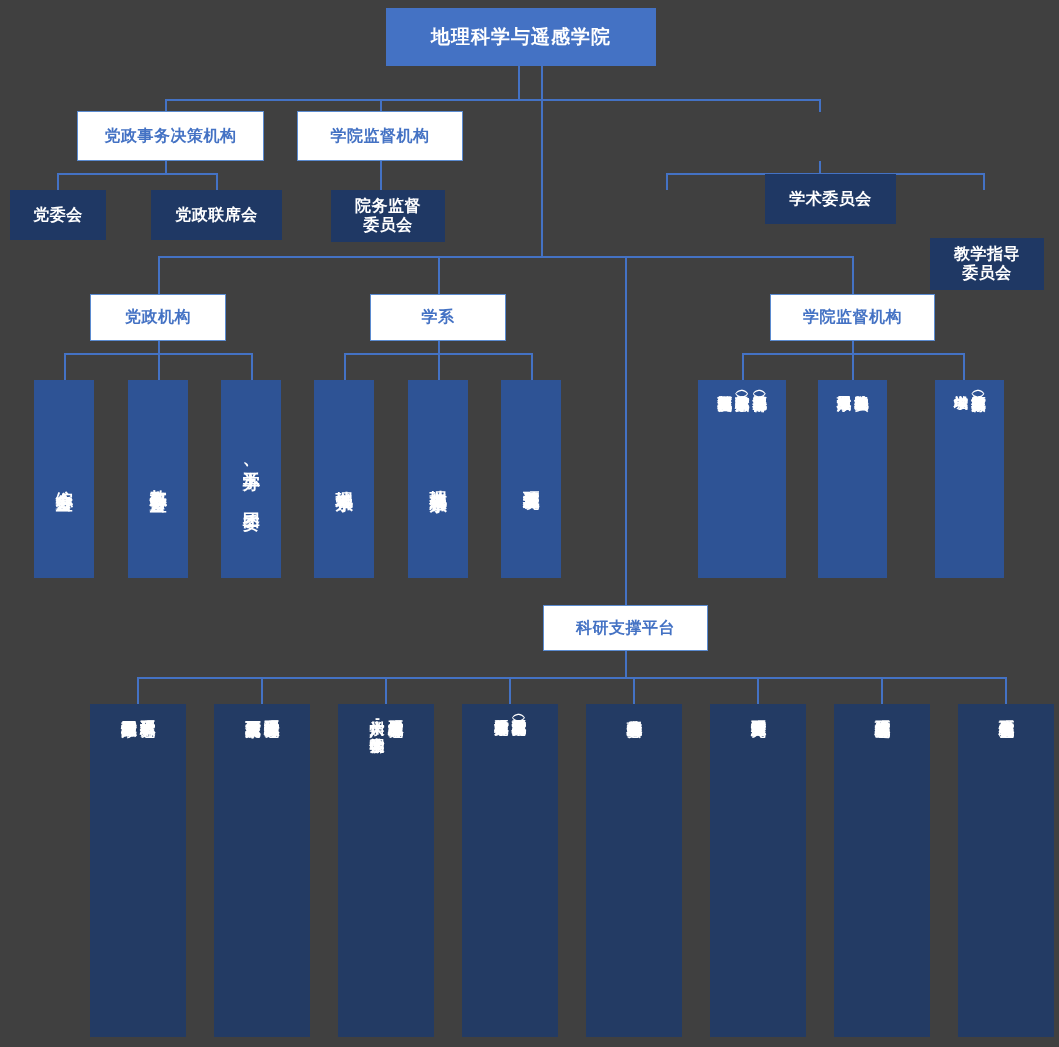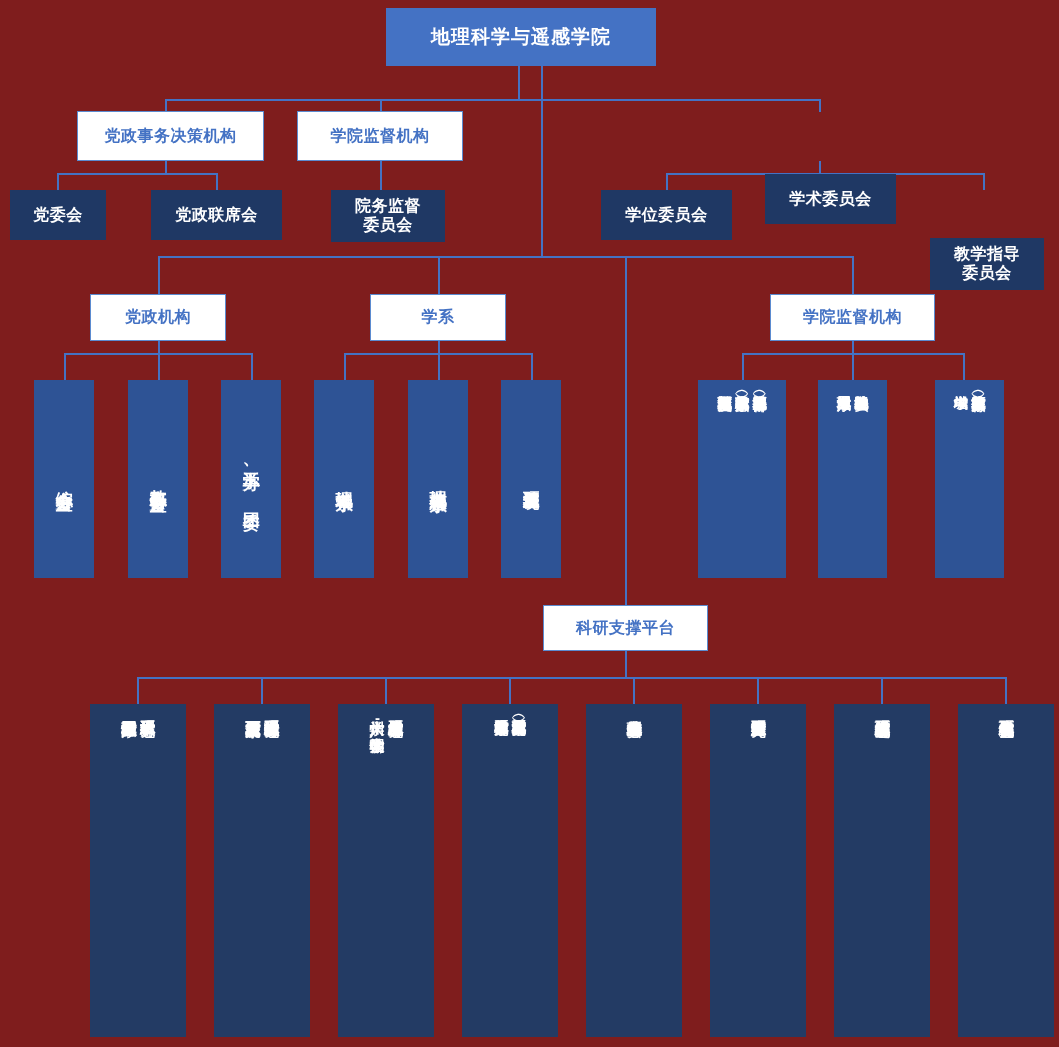--- a/index.html
+++ b/index.html
@@ -11,21 +11,21 @@
   body {
     font-family: "Liberation Sans", "DejaVu Sans", sans-serif;
     width: 1059px;
     height: 1047px;
     overflow: hidden;
   }
   #chart {
     position: relative;
     width: 1059px;
     height: 1047px;
-    background: #7f1d1d;
+    background: #404040;
   }
 
   
   .ln {
     position: absolute;
     background: #4472C4;
   }
   .ln.h { height: 2px; }
   .ln.v { width: 2px; }
 
@@ -199,23 +199,20 @@
   <div class="node navy" style="left:10px; top:190px; width:96px; height:50px;">
     <span>党委会</span>
   </div>
   <div class="node navy" style="left:151px; top:190px; width:131px; height:50px;">
     <span>党政联席会</span>
   </div>
   <div class="node navy" style="left:331px; top:190px; width:114px; height:52px;align-items:center;">
     <span class="mline">院务监督
 委员会</span>
   </div>
-  <div class="node navy" style="left:601px; top:190px; width:131px; height:50px;">
-    <span>学位委员会</span>
-  </div>
   <div class="node navy" style="left:765px; top:174px; width:131px; height:50px;">
     <span>学术委员会</span>
   </div>
   <div class="node navy" style="left:930px; top:190px; width:114px; height:52px;margin-top:48px;">
     <span class="mline">教学指导
 委员会</span>
   </div>
 
   <div class="node outline" style="left:90px; top:294px; width:136px; height:47px;">
     <span>党政机构</span>

